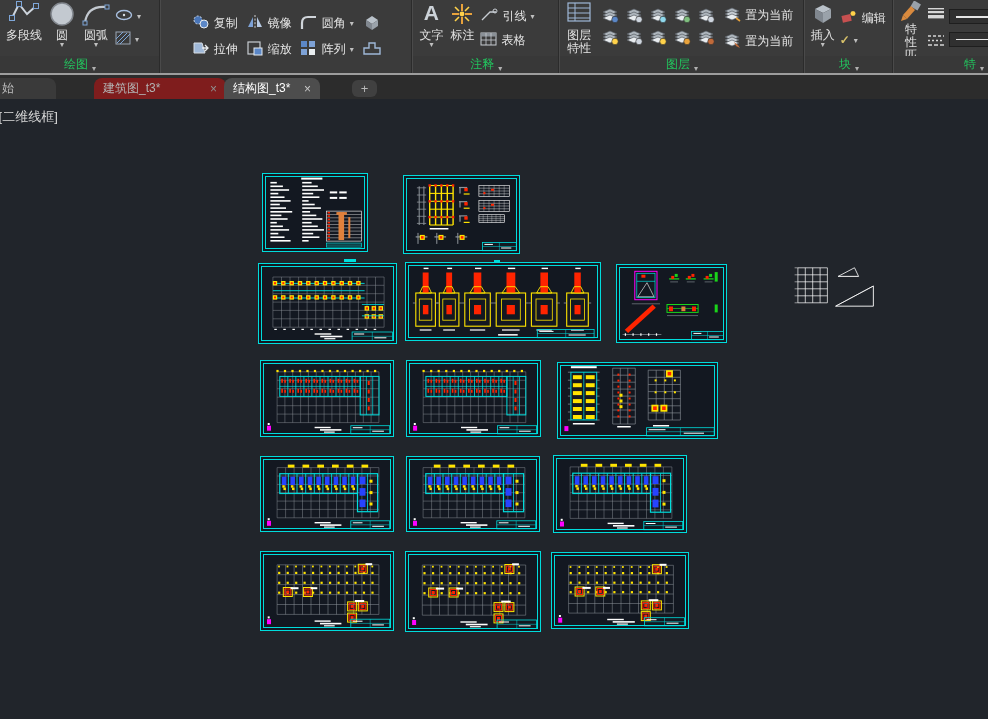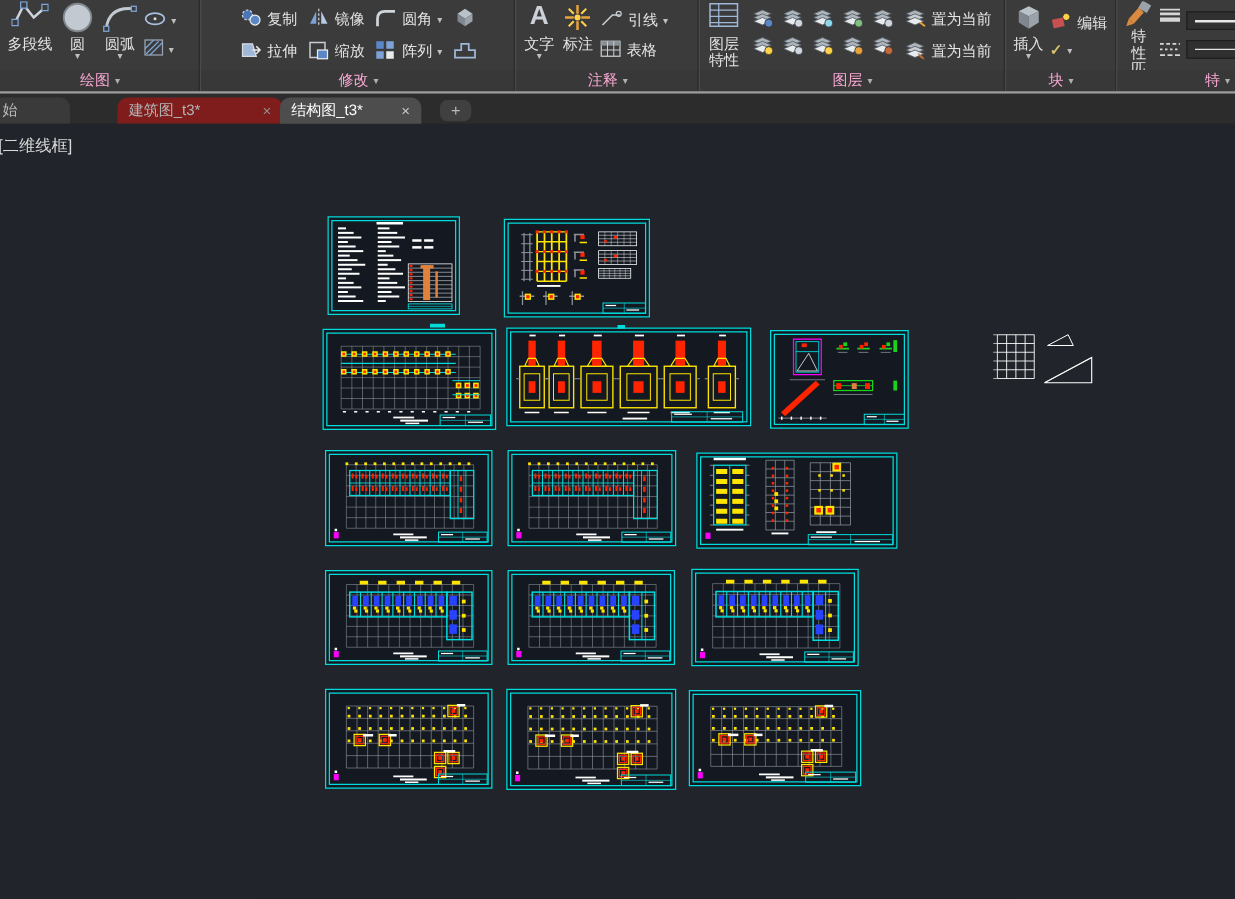--- a/index.html
+++ b/index.html
@@ -2,41 +2,41 @@
 <html><head>
 <meta charset="utf-8">
 <style>
 *{margin:0;padding:0;box-sizing:border-box}
 html,body{width:988px;height:719px;overflow:hidden;background:#21252b;font-family:"Liberation Sans",sans-serif}
 
 .ribbon{position:absolute;top:0;left:0;width:988px;height:73px;background:#3b3b3b;display:flex;color:#e4e4e4}
 .panel{position:relative;height:73px;display:flex;flex-direction:column;border-left:1px solid #4a4a4a;box-shadow:-1px 0 0 #2b2b2b}
 .panel:first-child{border-left:none;box-shadow:none}
 .panel-body{flex:1;display:flex;align-items:center;padding:0 3px;overflow:hidden}
-.panel-label{height:17px;display:flex;align-items:center;justify-content:center;color:#f9a8d4;font-size:12px;background:#383838}
+.panel-label{height:17px;display:flex;align-items:flex-end;justify-content:center;color:#22c55e;font-size:12px;background:#383838}
 .panel-label::after{content:"▾";font-size:8px;color:#b0b0b0;margin-left:4px}
 .bigbtn{display:flex;flex-direction:column;align-items:center;justify-content:flex-start;padding:1px 3px;font-size:12px;line-height:13px;height:100%}
 .bigbtn .ic{display:flex;align-items:flex-start;justify-content:center;height:28px}
 .hasdd::after{content:"▾";font-size:8px;color:#c0c0c0;line-height:6px}
 .smallcol{display:flex;flex-direction:column;justify-content:center;gap:7px;margin:0 2px}
 .smallbtn{display:flex;align-items:center;gap:4px;font-size:12px;line-height:13px;white-space:nowrap}
 .smallbtn .dd{font-size:8px;color:#c0c0c0}
 .mod-grid{display:grid;grid-template-rows:repeat(2,20px);grid-auto-flow:column;column-gap:8px;row-gap:6px;align-content:center}
 .lyr-grid{display:grid;grid-template-columns:repeat(5,24px);grid-template-rows:22px 22px;align-content:center;justify-items:center;align-items:center;margin:0 3px}
 .two-line{text-align:center;font-size:12px;line-height:13px}
 .glyphA{font-size:21px;font-weight:bold;color:#ccd2d8;line-height:24px}
 .linebtn{width:58px;height:15px;background:#303030;border:1px solid #1e1e1e;display:flex;align-items:center;justify-content:center;margin:2px 0}
 .linebtn i{display:block;width:44px;background:#e6e6e6}
 
 .sepline{position:absolute;top:73px;left:0;width:988px;height:2px;background:#9d9d9d}
 .tabbar{position:absolute;top:75px;left:0;width:988px;height:24px;background:#2c2c2c}
 .tab{position:absolute;top:3px;height:21px;border-radius:8px 8px 0 0;display:flex;align-items:center;font-size:12px;padding:0 9px}
 .tab-start{left:-18px;width:74px;background:#3a3a3a;color:#bdbdbd;padding-left:20px}
 .tab-inactive{left:94px;width:132px;background:#7f1d1d;color:#b3b3b3}
-.tab-active{left:224px;width:113px;background:#4d4d4d;color:#fff;z-index:2}
+.tab-active{left:224px;width:96px;background:#4d4d4d;color:#fff;z-index:2}
 .tab .close{margin-left:auto;font-size:12px;color:#909090;padding-left:8px}
 .tab-active .close{color:#c8c8c8}
 .plusbtn{position:absolute;left:352px;top:5px;width:25px;height:17px;background:#404040;border-radius:6px;color:#b8b8b8;font-size:13px;display:flex;align-items:center;justify-content:center}
 
 .canvas{position:absolute;top:99px;left:0;width:988px;height:620px;background:#21252b}
 .vplabel{position:absolute;left:-5px;top:9px;color:#dadada;font-size:13px;white-space:nowrap}
 .sheet{position:absolute;background:#131821;border:1px solid #00dcdc}
 .sheet::before{content:"";position:absolute;inset:2px;border:1px solid #00dcdc;pointer-events:none}
 .freesheet{position:absolute;background:transparent;border:none}
 .freesheet::before{display:none}
@@ -157,23 +157,20 @@
                 <polygon points="16,6 10,10 10,16 16,12" fill="#9aa2aa"></polygon>
               </svg></span>
         </div>
         <div class="smallbtn">
           <span><svg width="20" height="16" viewBox="0 0 20 16">
                 <path d="M2 14 L2 8 L7 8 L7 3 L13 3 L13 8 L18 8 L18 14 Z" fill="none" stroke="#9fb8d8" stroke-width="1.4"></path>
               </svg></span>
         </div>
       </div>
     </div>
-    <div class="panel-label">
-        <span>修改</span>
-      </div>
   </div>
 
   <div class="panel" style="width:153px">
     <div class="panel-body">
       <div class="bigbtn hasdd">
         <span class="ic glyphA">A</span>
         <span>文字</span>
       </div>
       <div class="bigbtn">
         <span class="ic">

